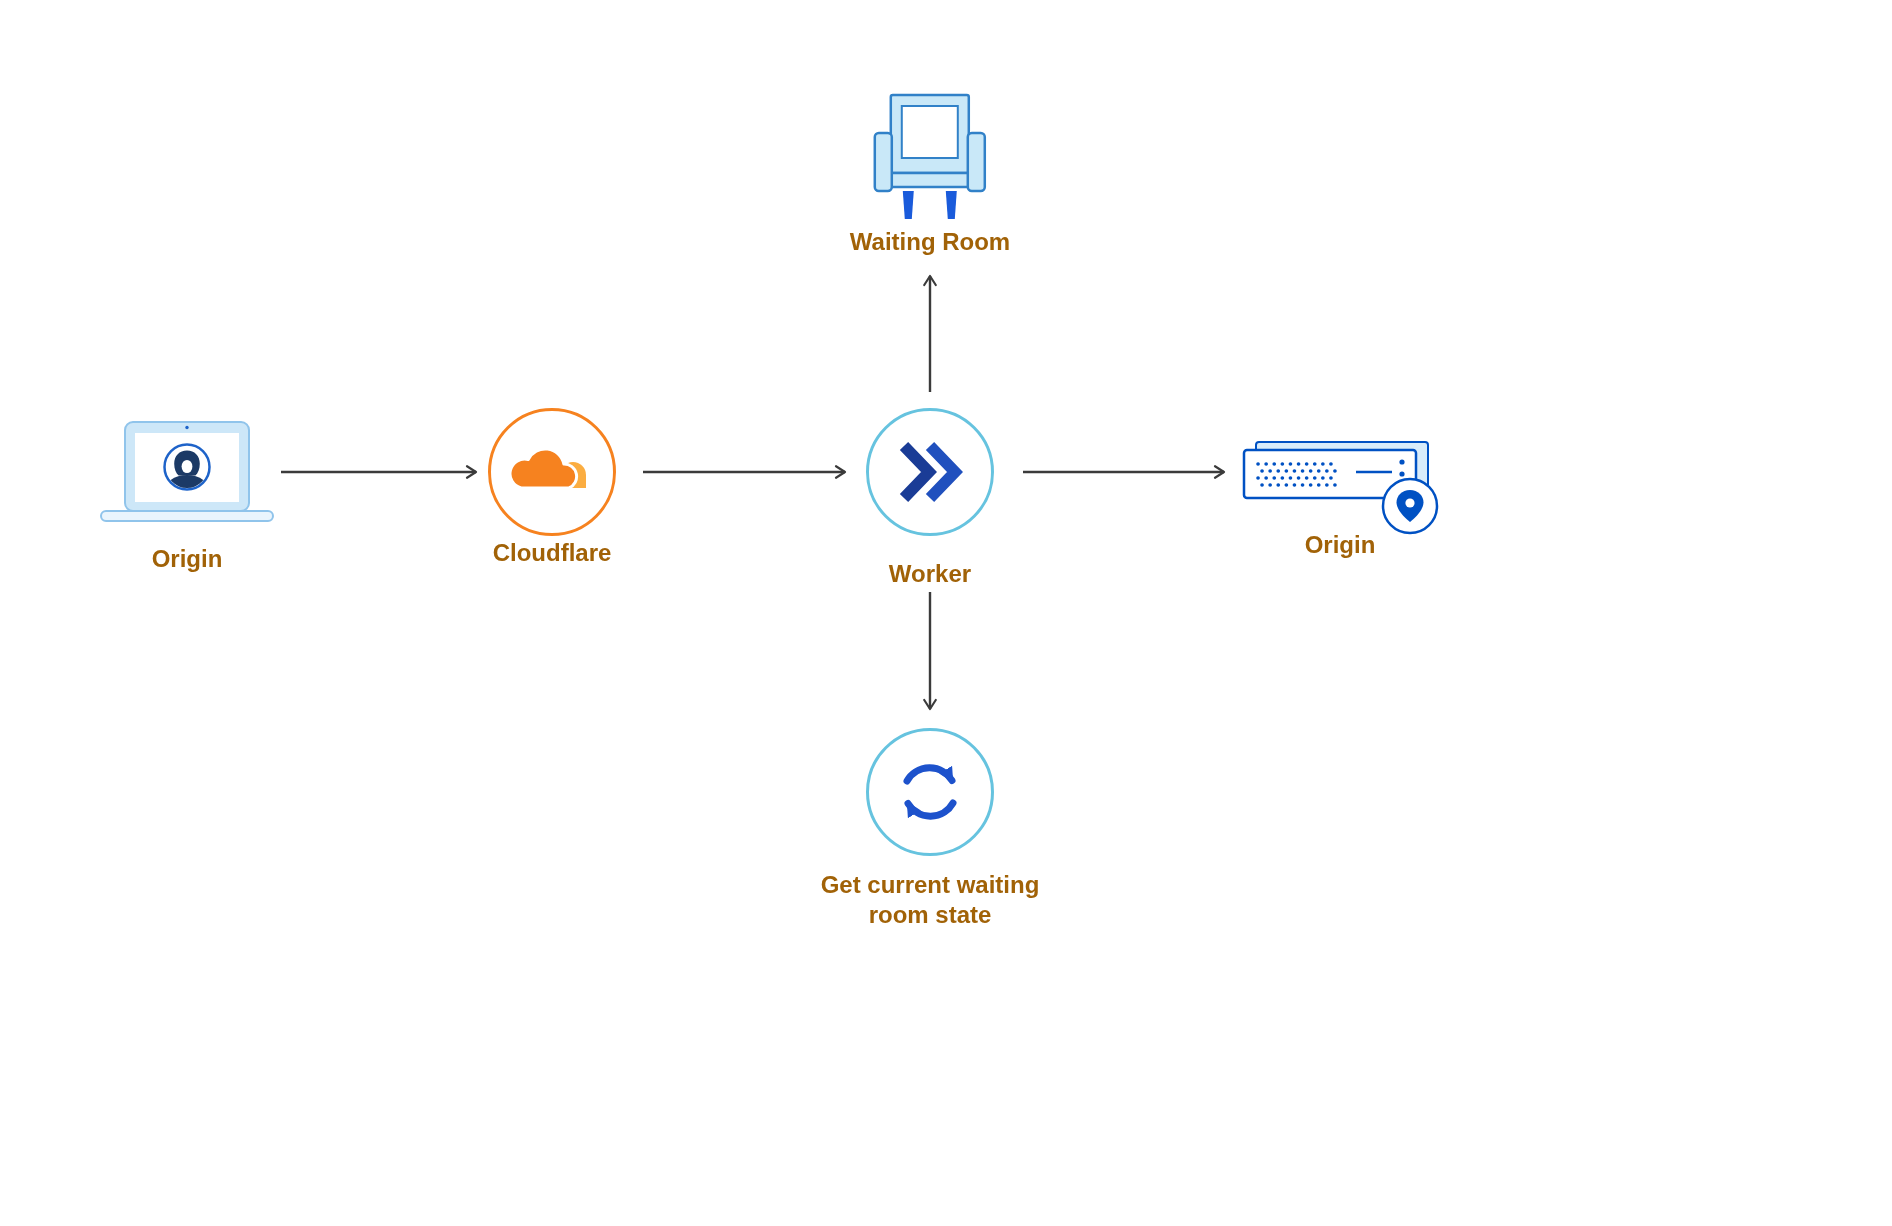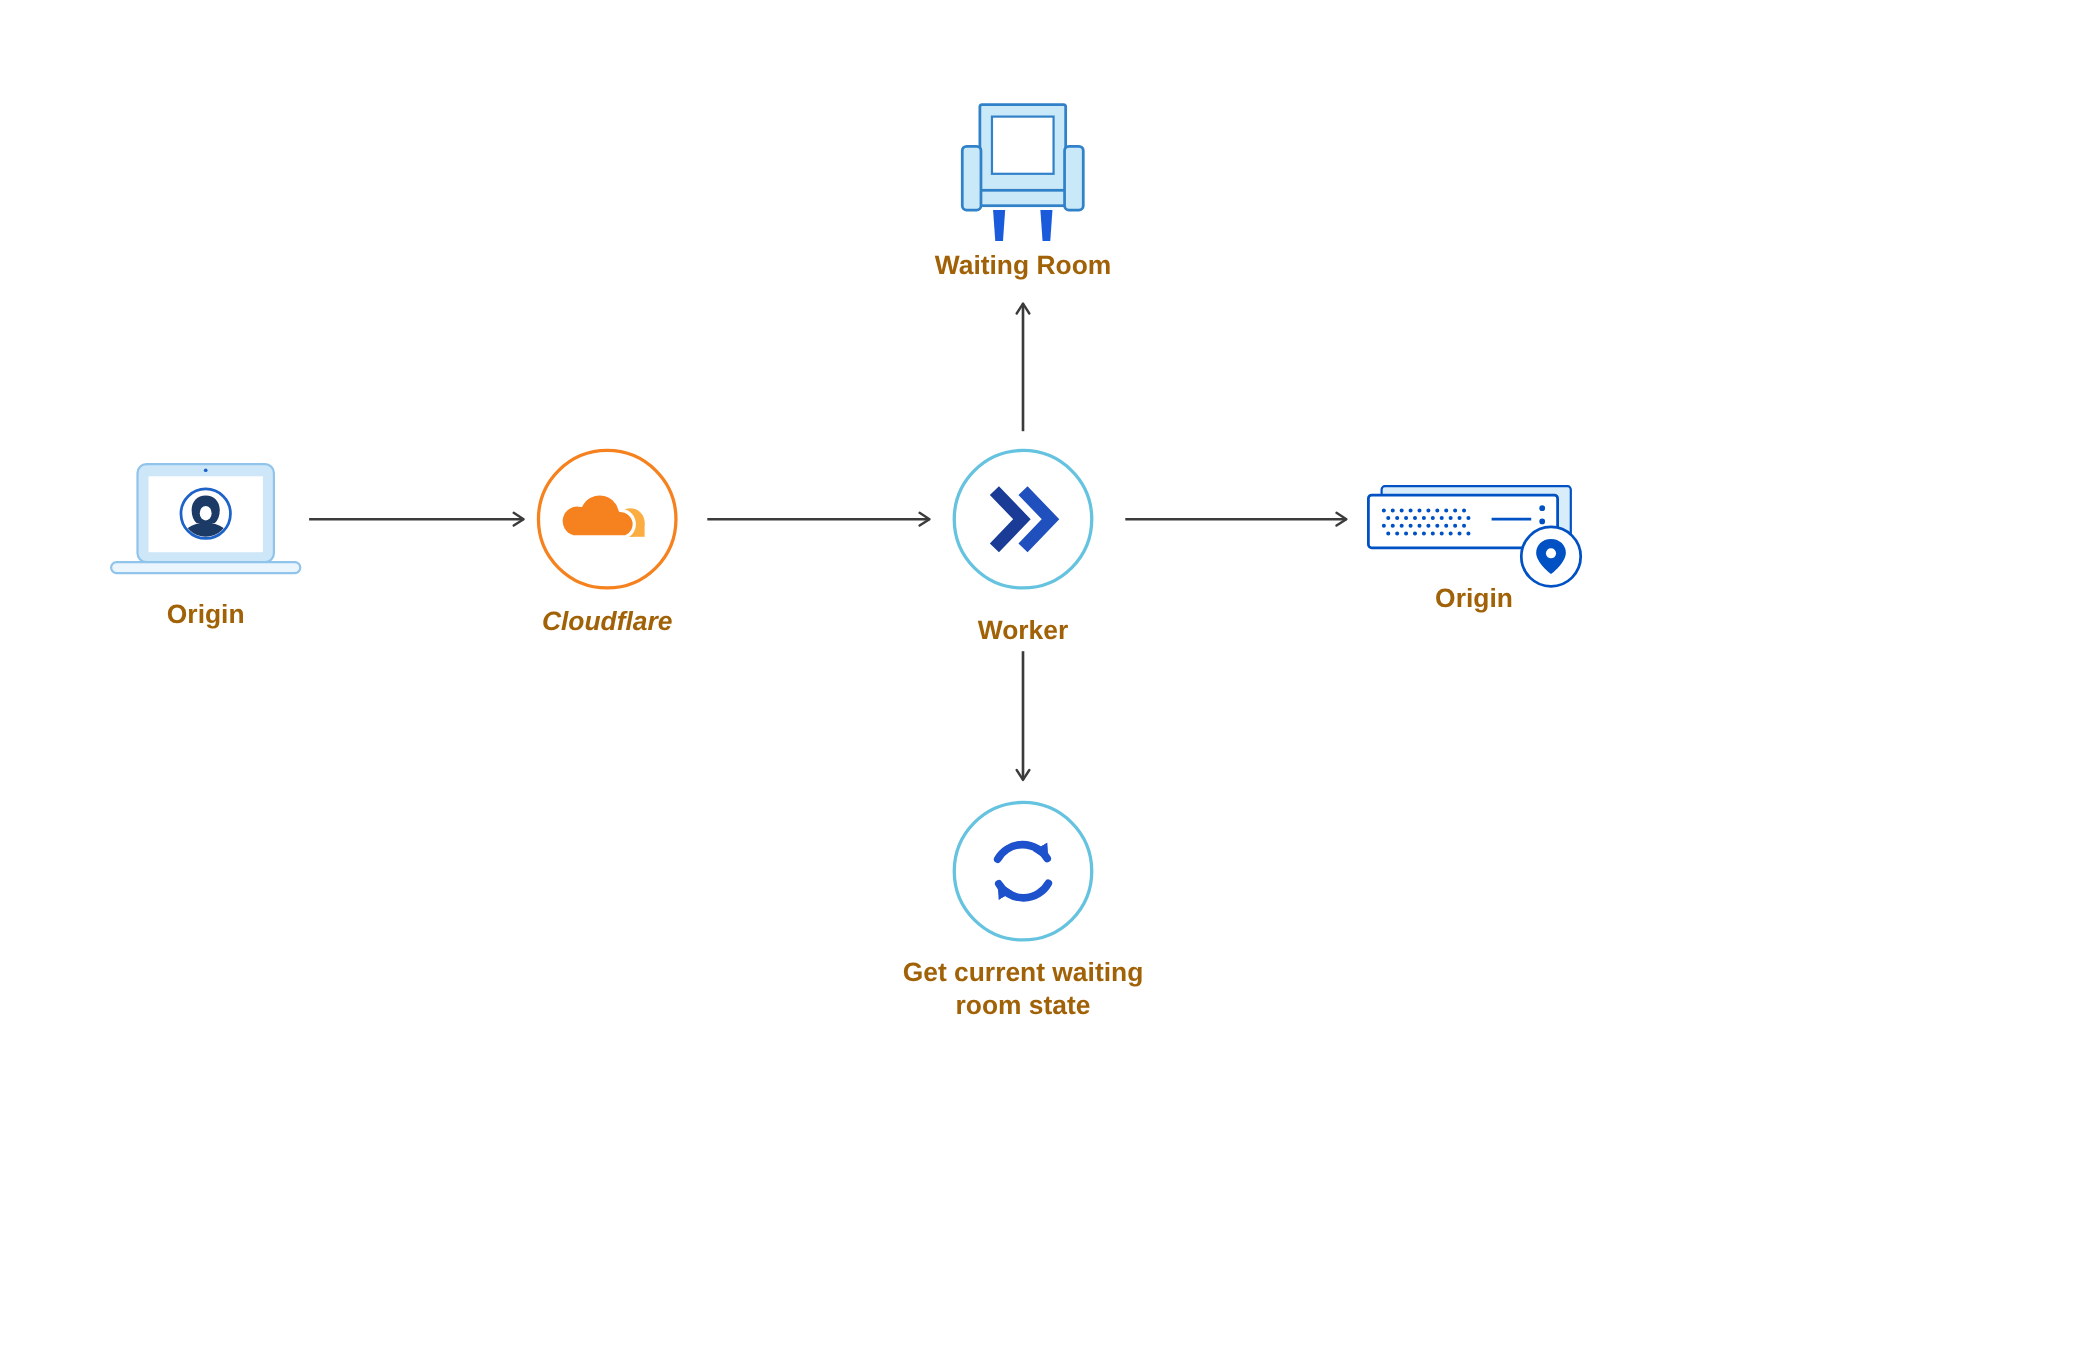--- a/index.html
+++ b/index.html
@@ -36,21 +36,21 @@
     line-height: 1.25;
     white-space: nowrap;
   }
   .label.wrap {
     white-space: normal;
     width: 260px;
   }
   .n-request    { left: 187px;  top: 420px; }
   .n-request .label    { margin-top: 18px; }
   .n-cloudflare { left: 552px;  top: 406px; }
-  .n-cloudflare .label { margin-top: 13px; font-style: italic; }
+  .n-cloudflare .label { margin-top: 0; }
   .n-worker     { left: 930px;  top: 406px; }
   .n-worker .label     { margin-top: 21px; }
   .n-waiting    { left: 930px;  top: 93px; }
   .n-waiting .label    { margin-top: 2px; }
   .n-origin     { left: 1340px; top: 438px; }
   .n-origin .label     { margin-top: -12px; }
   .n-sync       { left: 930px;  top: 726px; }
   .n-sync .label       { margin-top: 12px; }
 </style>
 </head>

